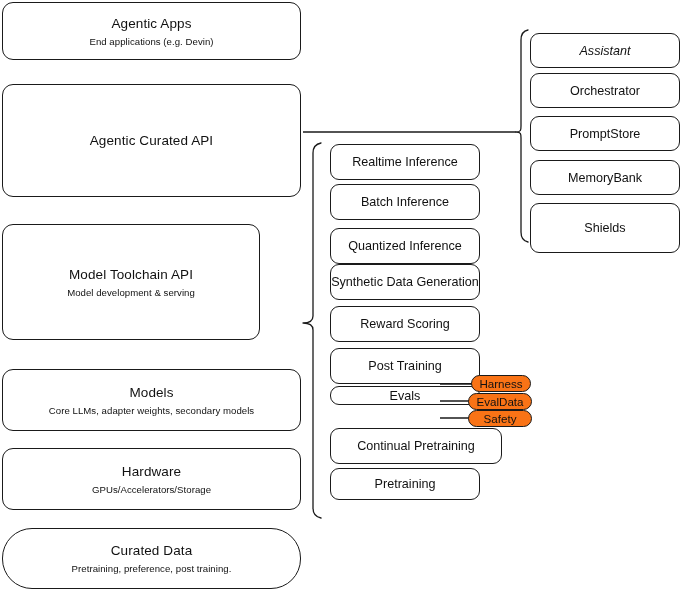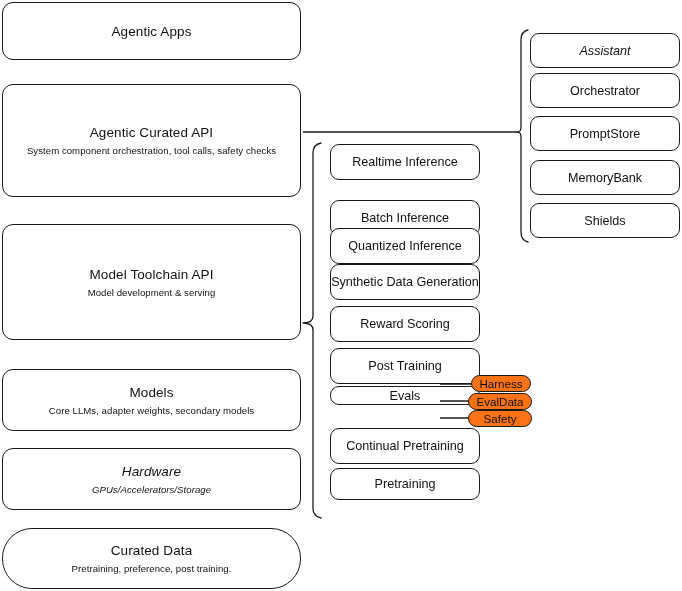--- a/index.html
+++ b/index.html
@@ -100,38 +100,38 @@
     stroke-linecap: butt;
   }
 </style>
 </head>
 <body>
 
 <div id="stage">
 
   <div class="box layer" style="left:2px; top:2px; width:299px; height:58px;">
     <div class="title">Agentic Apps</div>
+    <div class="subtitle">End applications (e.g. Devin)</div>
   </div>
 
   <div class="box layer" style="left:2px; top:84px; width:299px; height:113px;">
     <div class="title">Agentic Curated API</div>
-    <div class="subtitle">System component orchestration, tool calls, safety checks</div>
-  </div>
-
-  <div class="box layer" style="left:2px; top:224px; width:299px; height:116px;">
+  </div>
+
+  <div class="box layer" style="left:2px; top:224px; width:258px; height:116px;">
     <div class="title">Model Toolchain API</div>
     <div class="subtitle">Model development &amp; serving</div>
   </div>
 
   <div class="box layer" style="left:2px; top:369px; width:299px; height:62px;">
     <div class="title">Models</div>
     <div class="subtitle">Core LLMs, adapter weights, secondary models</div>
   </div>
 
-  <div class="box layer" style="left:2px; top:448px; width:299px; height:62px;font-style:italic;">
+  <div class="box layer" style="left:2px; top:448px; width:299px; height:62px;">
     <div class="title">Hardware</div>
     <div class="subtitle">GPUs/Accelerators/Storage</div>
   </div>
 
   <div class="box layer" style="left:2px; top:528px; width:299px; height:61px;border-radius:30px;">
     <div class="title">Curated Data</div>
     <div class="subtitle">Pretraining, preference, post training.</div>
   </div>
 
   <div class="connector" style="left:0px; top:0px; width:682px; height:591px;">
@@ -159,39 +159,39 @@
                M 303 323
                C 310 323, 313 325, 313 330
                L 313 508
                C 313 514, 316 517, 321 518"></path>
     </svg>
   </div>
 
   <div class="box chip" style="left:330px; top:144px; width:150px; height:36px;">
     <div class="label">Realtime Inference</div>
   </div>
-  <div class="box chip" style="left:330px; top:200px; width:150px; height:36px;">
+  <div class="box chip" style="left:330px; top:184px; width:150px; height:36px;">
     <div class="label">Batch Inference</div>
   </div>
   <div class="box chip" style="left:330px; top:228px; width:150px; height:36px;">
     <div class="label">Quantized Inference</div>
   </div>
   <div class="box chip" style="left:330px; top:264px; width:150px; height:36px;">
     <div class="label">Synthetic Data Generation</div>
   </div>
   <div class="box chip" style="left:330px; top:306px; width:150px; height:36px;">
     <div class="label">Reward Scoring</div>
   </div>
   <div class="box chip" style="left:330px; top:348px; width:150px; height:36px;">
     <div class="label">Post Training</div>
   </div>
   <div class="box chip" style="left:330px; top:386px; width:150px; height:19px;">
     <div class="label">Evals</div>
   </div>
-  <div class="box chip" style="left:330px; top:428px; width:150px; height:36px;">
+  <div class="box chip" style="left:330px; top:428px; width:172px; height:36px;">
     <div class="label">Continual Pretraining</div>
   </div>
   <div class="box chip" style="left:330px; top:468px; width:150px; height:32px;">
     <div class="label">Pretraining</div>
   </div>
 
   <div class="connector" style="left:0px; top:0px; width:682px; height:591px;">
     <svg width="682" height="591" viewBox="0 0 682 591" aria-hidden="true">
       <path class="lead-line" d="M 440 384 L 478 384"></path>
       <path class="lead-line" d="M 440 401 L 474 401"></path>
@@ -214,17 +214,17 @@
   </div>
   <div class="box chip" style="left:530px; top:73px; width:150px; height:35px;">
     <div class="label">Orchestrator</div>
   </div>
   <div class="box chip" style="left:530px; top:116px; width:150px; height:35px;">
     <div class="label">PromptStore</div>
   </div>
   <div class="box chip" style="left:530px; top:160px; width:150px; height:35px;">
     <div class="label">MemoryBank</div>
   </div>
-  <div class="box chip" style="left:530px; top:203px; width:150px; height:35px;">
+  <div class="box chip" style="left:530px; top:203px; width:150px; height:50px;">
     <div class="label">Shields</div>
   </div>
 
 </div>
 
 </body></html>

